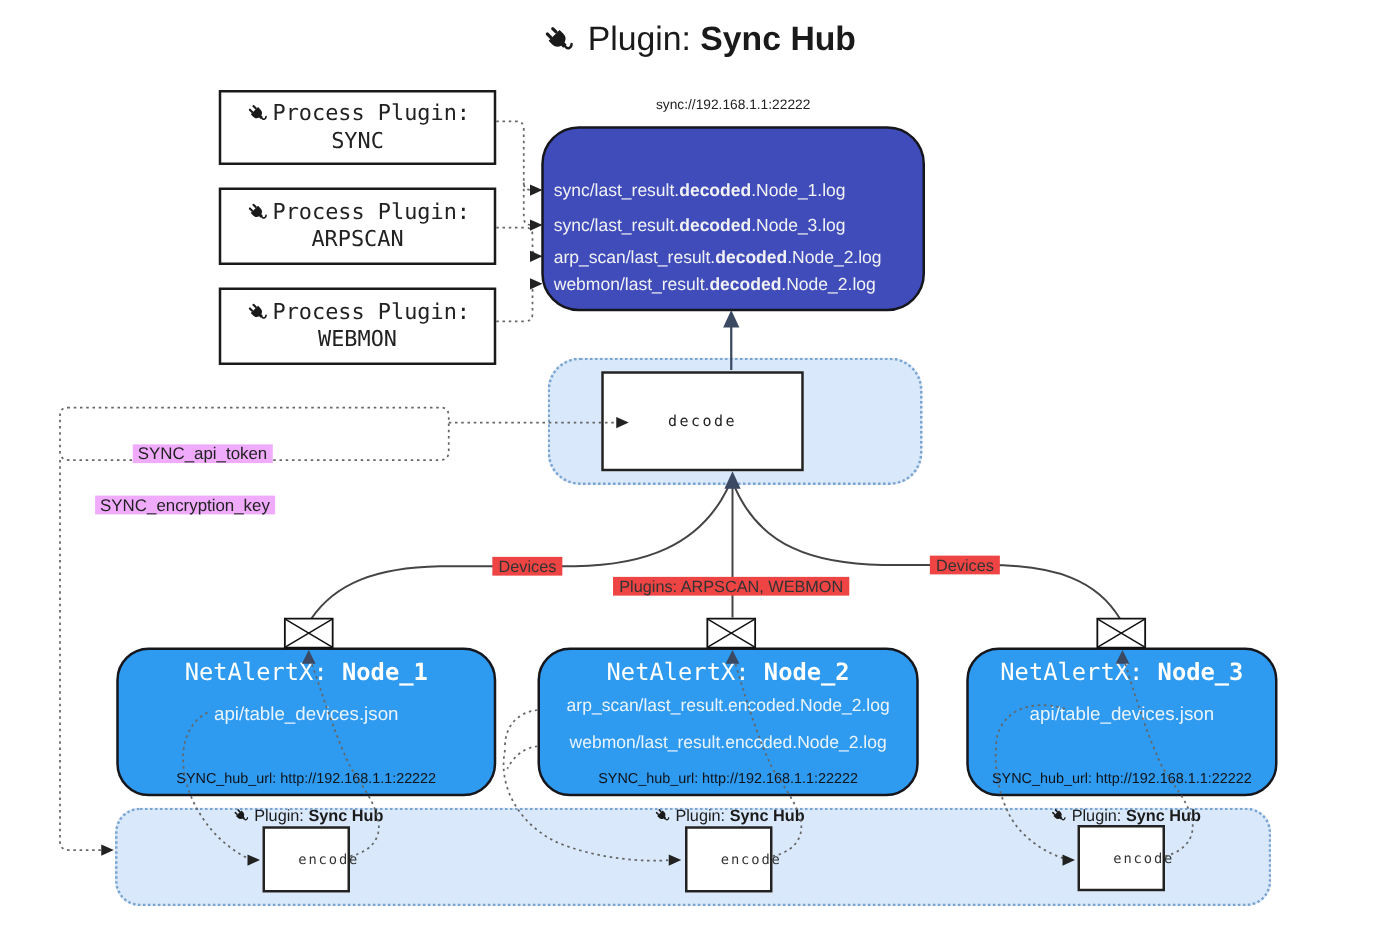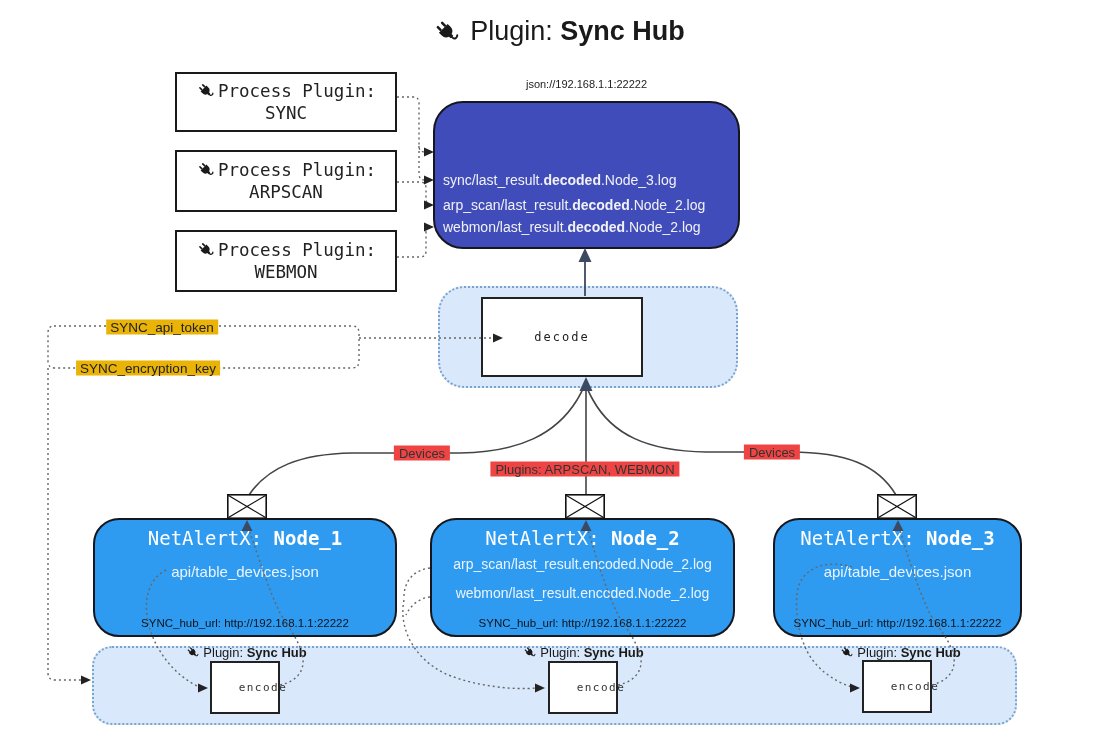--- a/index.html
+++ b/index.html
@@ -37,22 +37,22 @@
   .node-url{top:617px;text-align:center;font-size:11.5px;color:#10131a;}
   
   .bottom-wrap{left:92px;top:646px;width:925px;height:79px;border-radius:20px;}
   .enc-box{width:70px;height:53px;font-size:11px;letter-spacing:1.5px;color:#333;padding-left:36px;}
   .enc-label{top:645px;display:flex;align-items:center;gap:3px;font-size:13px;color:#1a1a1a;
              transform:translateX(-50%);white-space:nowrap;}
   .enc-label .bold{font-weight:700;}
   
   .edge-label{transform:translate(-50%,-50%);background:#ef4444;padding:0 5px;font-size:13px;
               color:#333;white-space:nowrap;z-index:3;}
-  .secret-label{transform:translate(-50%,-50%);background:#eab308;padding:0 4px;font-size:13.5px;
-                color:#222;white-space:nowrap;z-index:3;}
+  .secret-label{transform:translate(-50%,-50%);background:#f0abfc;padding:0 4px;font-size:13.5px;
+                color:#222;white-space:nowrap;z-index:3;margin-top:36px;}
   
   #overlay{position:absolute;left:0;top:0;z-index:2;pointer-events:none;}
   .dotted{stroke:#666;stroke-width:1.4;stroke-dasharray:2 3;fill:none;}
   .solid{stroke:#444;stroke-width:1.6;fill:none;}
   .darkline{stroke:#3c4962;stroke-width:1.8;fill:none;}
   .head-black{fill:#222;}
   .head-dark{fill:#3c4962;}
   svg use{overflow:visible;}
 </style>
 </head>
@@ -105,22 +105,23 @@
   <div class="abs pbox mono" style="top:230px;height:62px;">
     <div class="row1">
         <svg width="20" height="20">
           <use href="#plug"></use>
         </svg>
         <span>Process Plugin:</span>
       </div>
     <div class="row2">WEBMON</div>
   </div>
 
-  <div class="abs hub-url">json://192.168.1.1:22222</div>
+  <div class="abs hub-url">sync://192.168.1.1:22222</div>
   <div class="abs hub"></div>
+  <div class="abs hub-line" style="top:144px;"><span>sync/last_result.</span><b>decoded</b><span>.Node_1.log</span></div>
   <div class="abs hub-line" style="top:172px;"><span>sync/last_result.</span><b>decoded</b><span>.Node_3.log</span></div>
   <div class="abs hub-line" style="top:197px;"><span>arp_scan/last_result.</span><b>decoded</b><span>.Node_2.log</span></div>
   <div class="abs hub-line" style="top:219px;"><span>webmon/last_result.</span><b>decoded</b><span>.Node_2.log</span></div>
 
   <div class="abs lightbox decode-wrap"></div>
   <div class="abs whitebox decode-box mono">decode</div>
 
   <div class="abs secret-label" style="left:162px;top:327px;">SYNC_api_token</div>
   <div class="abs secret-label" style="left:148px;top:368px;">SYNC_encryption_key</div>
 

